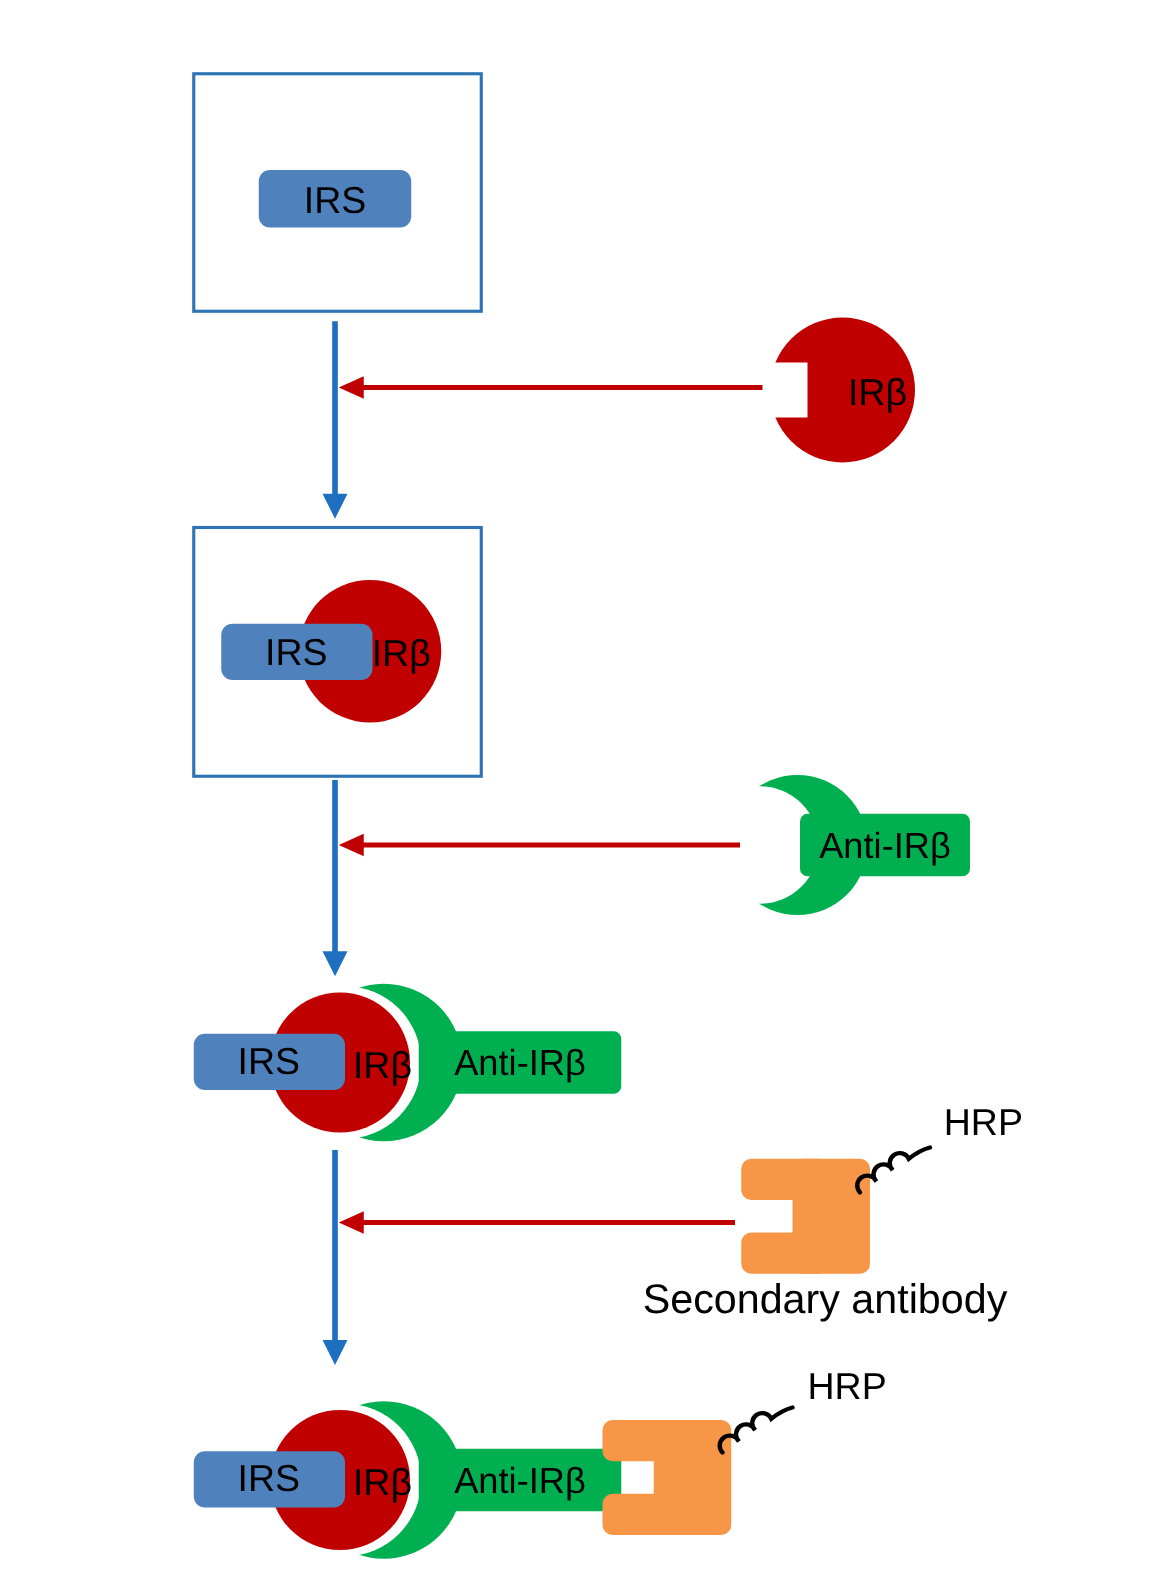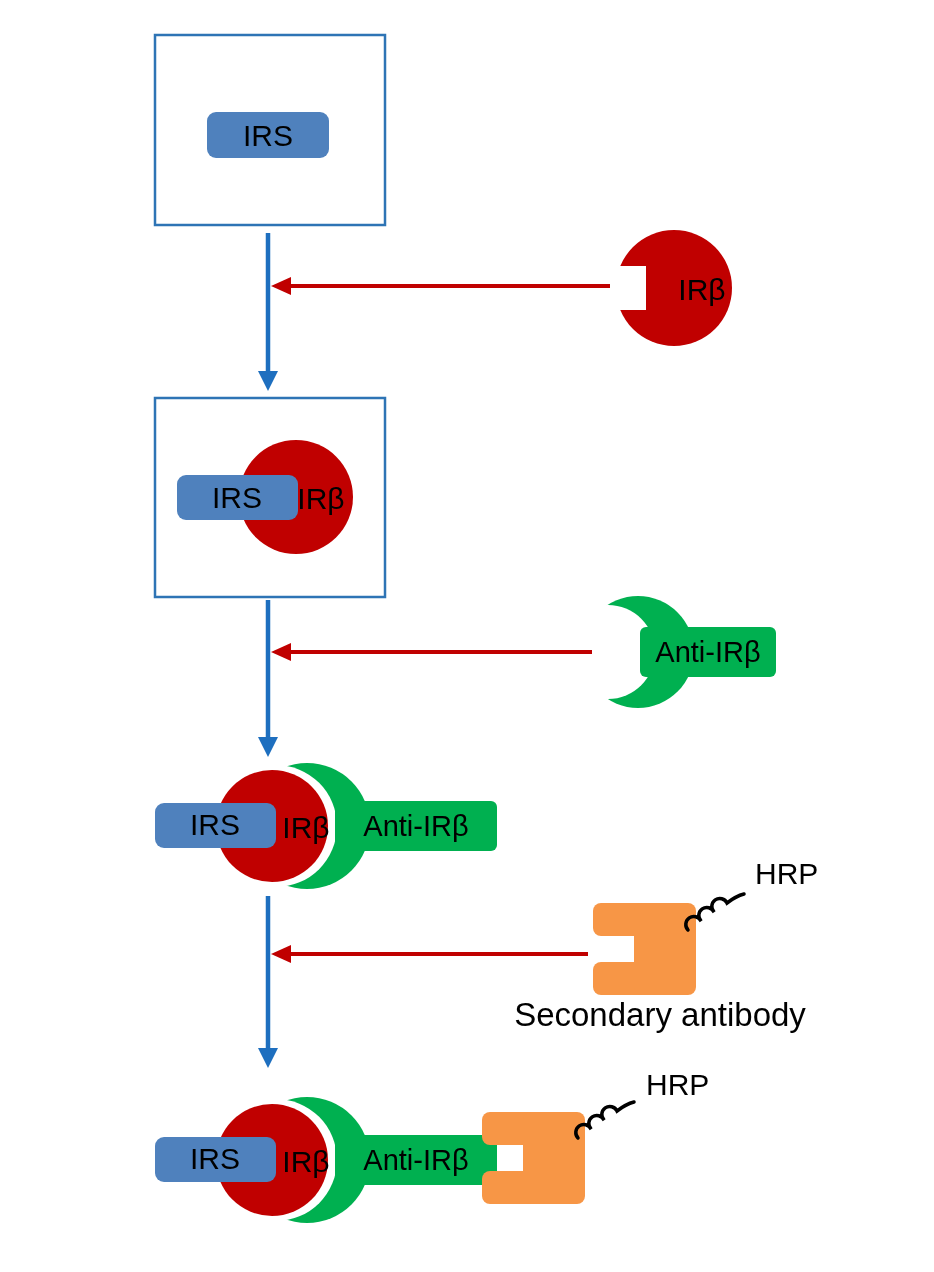--- a/index.html
+++ b/index.html
@@ -7,20 +7,21 @@
     margin: 0;
     padding: 0;
     background: #ffffff;
     width: 934px;
     height: 1272px;
     font-family: "Liberation Sans", sans-serif;
   }
   .diagram-root {
     width: 934px;
     height: 1072px;
+    margin-top: 24px;
   }
   svg { display: block; }
   .box { fill: none; stroke-width: 2.5px; }
   .flow-line { fill: none; stroke-width: 4.5px; }
   .reagent-line { fill: none; stroke-width: 4px; }
   .cutout { fill: #ffffff; stroke: none; }
   .lbl {
     font-family: "Liberation Sans", sans-serif;
     font-size: 30px;
     fill: #000000;

